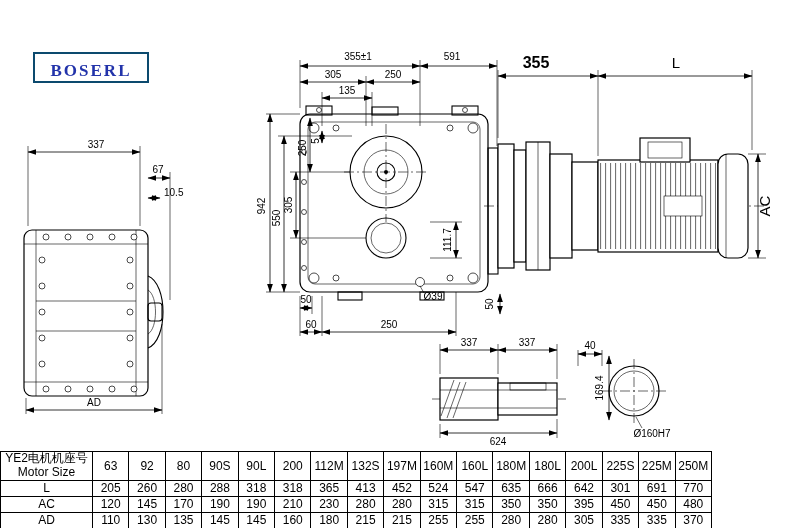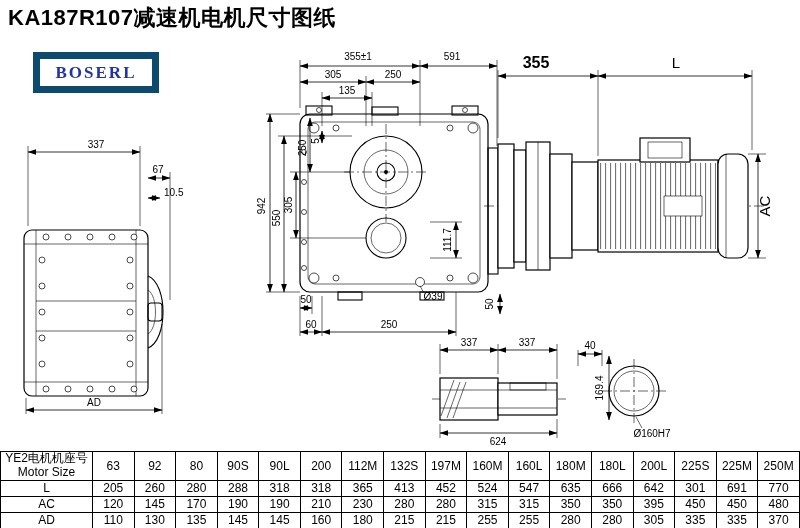--- a/index.html
+++ b/index.html
@@ -1,44 +1,43 @@
 <!DOCTYPE html>
 <html><head>
 <meta charset="utf-8">
 <style>
   html,body{margin:0;padding:0;background:#fff;}
   .page{position:relative;width:800px;height:528px;background:#fff;overflow:hidden;
         font-family:"Liberation Sans",sans-serif;color:#000;}
   .title{position:absolute;left:8px;top:3px;font-size:22px;font-weight:bold;letter-spacing:.5px;white-space:nowrap;}
-  .logo-box{position:absolute;left:33px;top:52px;width:112px;height:27px;border:7px solid #0c4a6e;
-            display:flex;align-items:center;justify-content:center;}
+  .logo-box{position:absolute;left:33px;top:52px;width:112px;height:27px;border:2px solid #0c4a6e;
+            display:flex;align-items:flex-end;justify-content:center;}
   .logo-text{color:#2233aa;font-family:"Liberation Serif",serif;font-weight:bold;font-size:17px;letter-spacing:2px;}
   svg.draw{position:absolute;left:0;top:0;}
   .ol{fill:#fff;stroke:#000;stroke-width:1.2;}
   .ln{fill:none;stroke:#000;stroke-width:1.1;}
   .tn{fill:none;stroke:#000;stroke-width:0.6;}
   .hole{fill:#fff;stroke:#000;stroke-width:0.7;}
   .dl{fill:none;stroke:#000;stroke-width:0.8;}
   .cl{fill:none;stroke:#000;stroke-width:0.6;stroke-dasharray:10 3 2 3;}
   text.d{font-family:"Liberation Sans",sans-serif;font-size:10px;fill:#000;text-anchor:middle;}
   text.ds{text-anchor:start;}
   text.db{font-family:"Liberation Sans",sans-serif;font-size:16px;font-weight:bold;fill:#000;text-anchor:middle;}
   text.dm{font-family:"Liberation Sans",sans-serif;font-size:15px;fill:#000;text-anchor:middle;}
-  table.size{position:absolute;left:0;top:451px;width:800px;border-collapse:collapse;table-layout:fixed;}
+  table.size{position:absolute;left:0;top:451px;width:712px;border-collapse:collapse;table-layout:fixed;}
   table.size td{border:1px solid #000;text-align:center;vertical-align:middle;font-size:12px;
                 padding:0;height:15px;overflow:hidden;white-space:nowrap;}
   table.size tr.hrow td{height:26px;}
   td.hdr{font-size:11px;line-height:1.15;}
 </style>
 </head>
 <body>
 
 <div class="page">
 
-  <div class="title">KA187R107减速机电机尺寸图纸</div>
 
   <div class="logo-box">
     <span class="logo-text">BOSERL</span>
   </div>
 
   <svg class="draw" width="800" height="450" viewBox="0 0 800 450">
     <defs>
       <marker id="arr" viewBox="0 0 10 8" markerWidth="9" markerHeight="7" refX="9.5" refY="4" orient="auto-start-reverse" markerUnits="userSpaceOnUse">
         <path d="M0,0.6 L10,4 L0,7.4 Z" fill="#000"></path>
       </marker>

